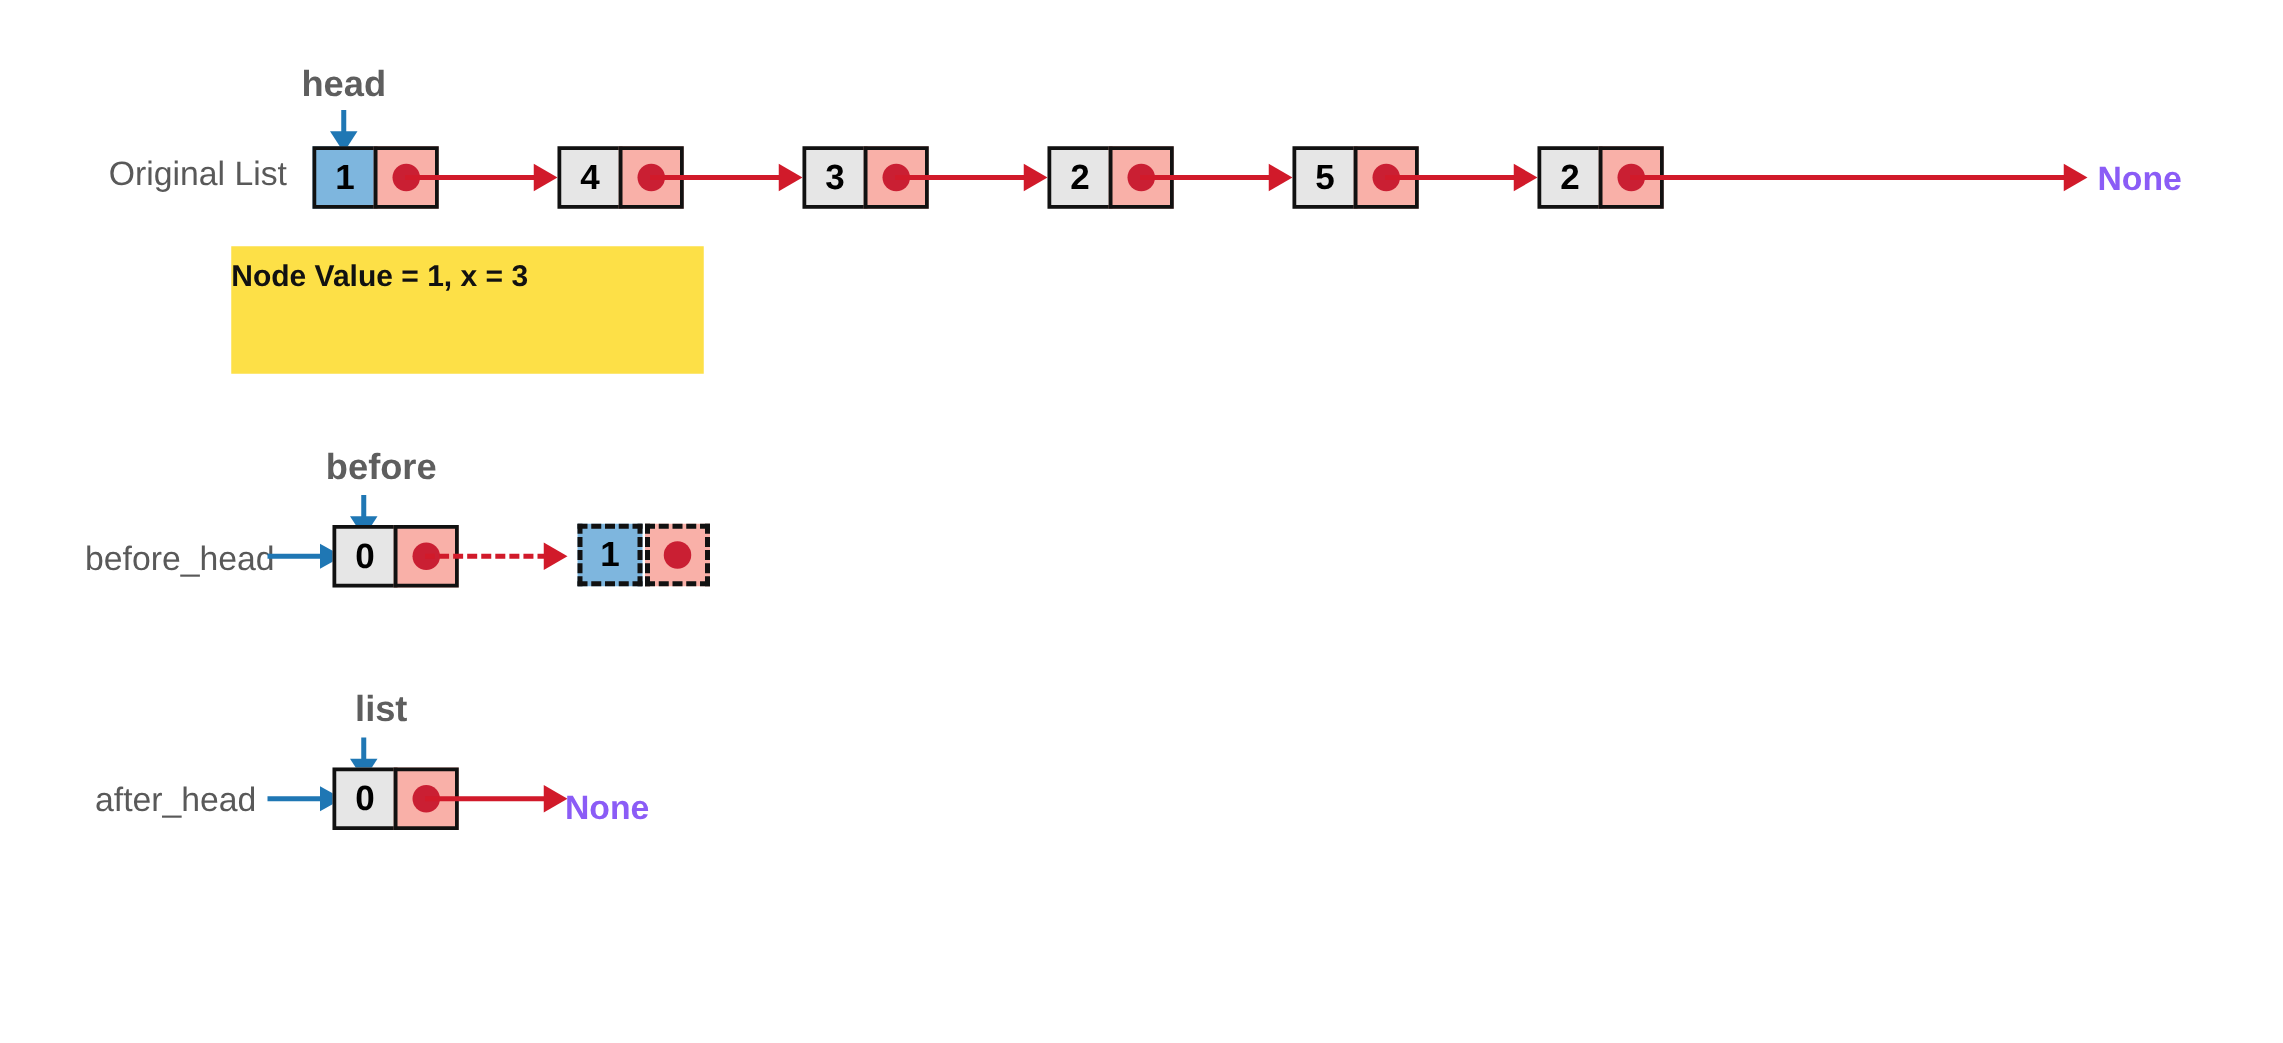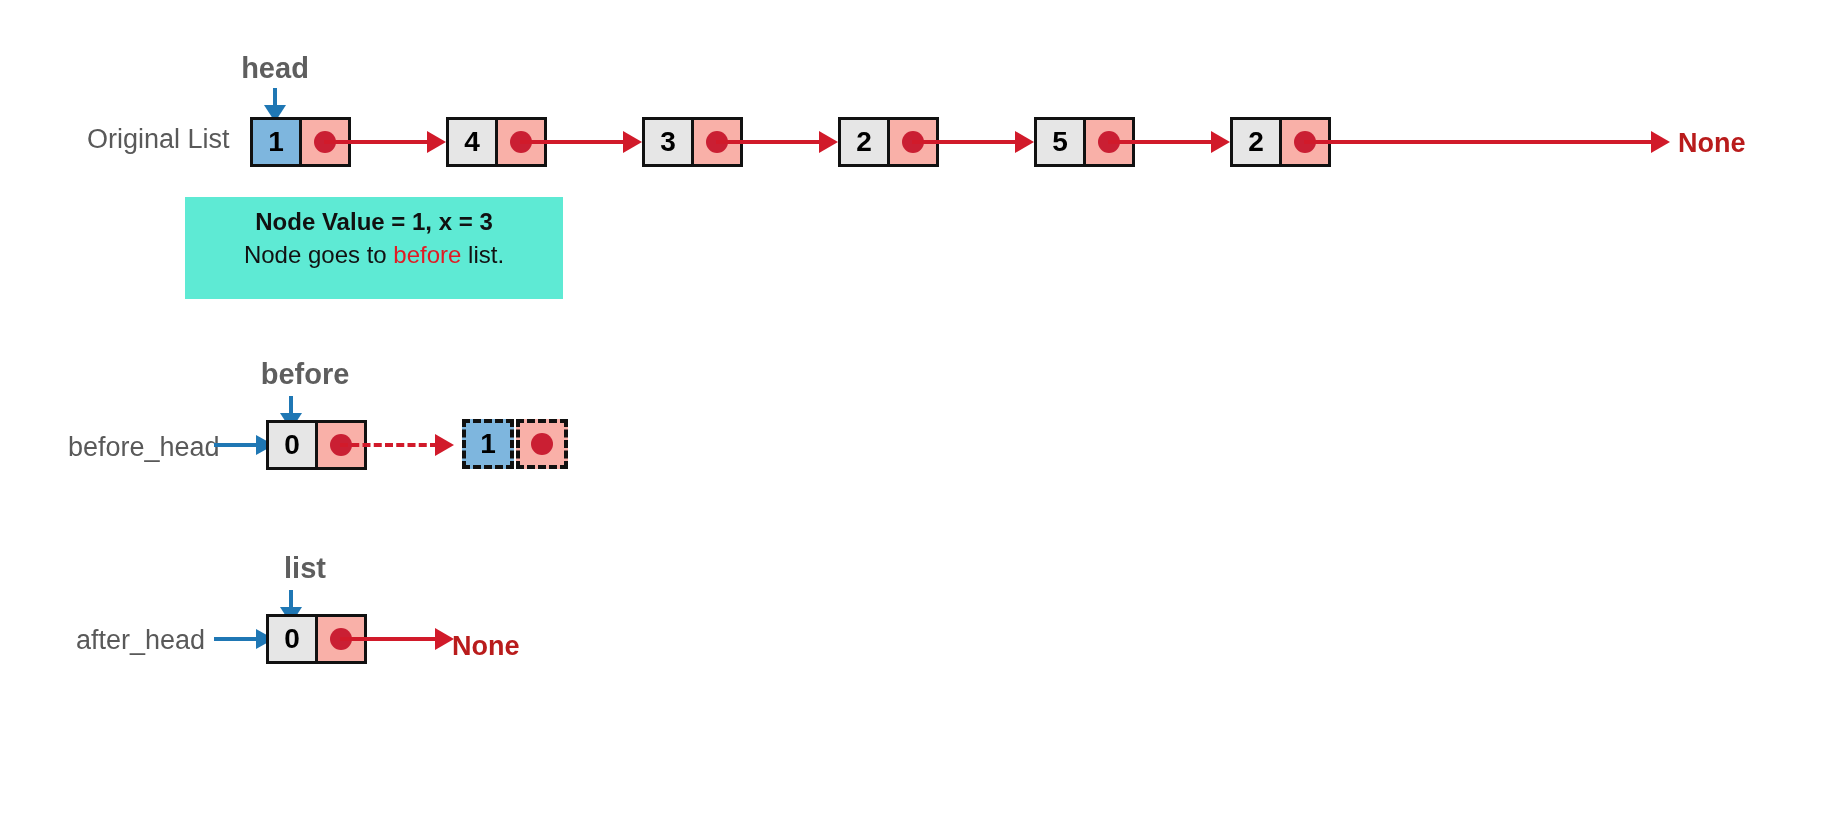--- a/index.html
+++ b/index.html
@@ -125,34 +125,34 @@
     position: absolute;
     width: 0; height: 0;
     border-left: 11px solid transparent;
     border-right: 11px solid transparent;
     border-top: 17px solid #1f77b4;
   }
 
   
   .none-label {
     position: absolute;
-    color: #b91c1c;
+    color: #8b5cf6;
     font-size: 27px;
     font-weight: bold;
     white-space: nowrap;
     font-family: "Liberation Sans", sans-serif;
   }
 
   
   .infobox {
     position: absolute;
-    background: #5eead4;
+    background: #fde047;
     box-sizing: border-box;
     padding: 8px 0 10px 0;
-    text-align: center;
+    text-align: left;
   }
   .infobox .l1 {
     font-size: 24px;
     font-weight: bold;
     color: #111111;
     line-height: 33px;
     font-family: "Liberation Sans", sans-serif;
   }
   .infobox .l2 {
     font-size: 24px;
@@ -230,21 +230,20 @@
       <span class="dot"></span>
     </div>
   </div>
   <div class="hline" style="left:1304px; top:140px; width:350px;"></div>
 
   <div class="arrowhead-r" style="left:1651px; top:131px;"></div>
   <div class="none-label" style="left:1678px; top:128px;">None</div>
 
   <div class="infobox" style="left:185px; top:197px; width:378px; height:102px;">
     <div class="l1">Node Value = 1, x = 3</div>
-    <div class="l3"><span>Node goes to </span><span class="accent-red">before</span><span> list.</span></div>
   </div>
 
   <div class="row-label" style="left:68px; top:432px;">before_head</div>
   <div class="bline h" style="left:214px; top:443px; width:48px;"></div>
   <div class="arrowhead-b-r" style="left:256px; top:435px;"></div>
 
   <div class="ptr-name" style="left:220px; top:358px; width:170px;">before</div>
   <div class="bline v" style="left:289px; top:396px; height:22px;"></div>
   <div class="arrowhead-b-d" style="left:280px; top:413px;"></div>
 

